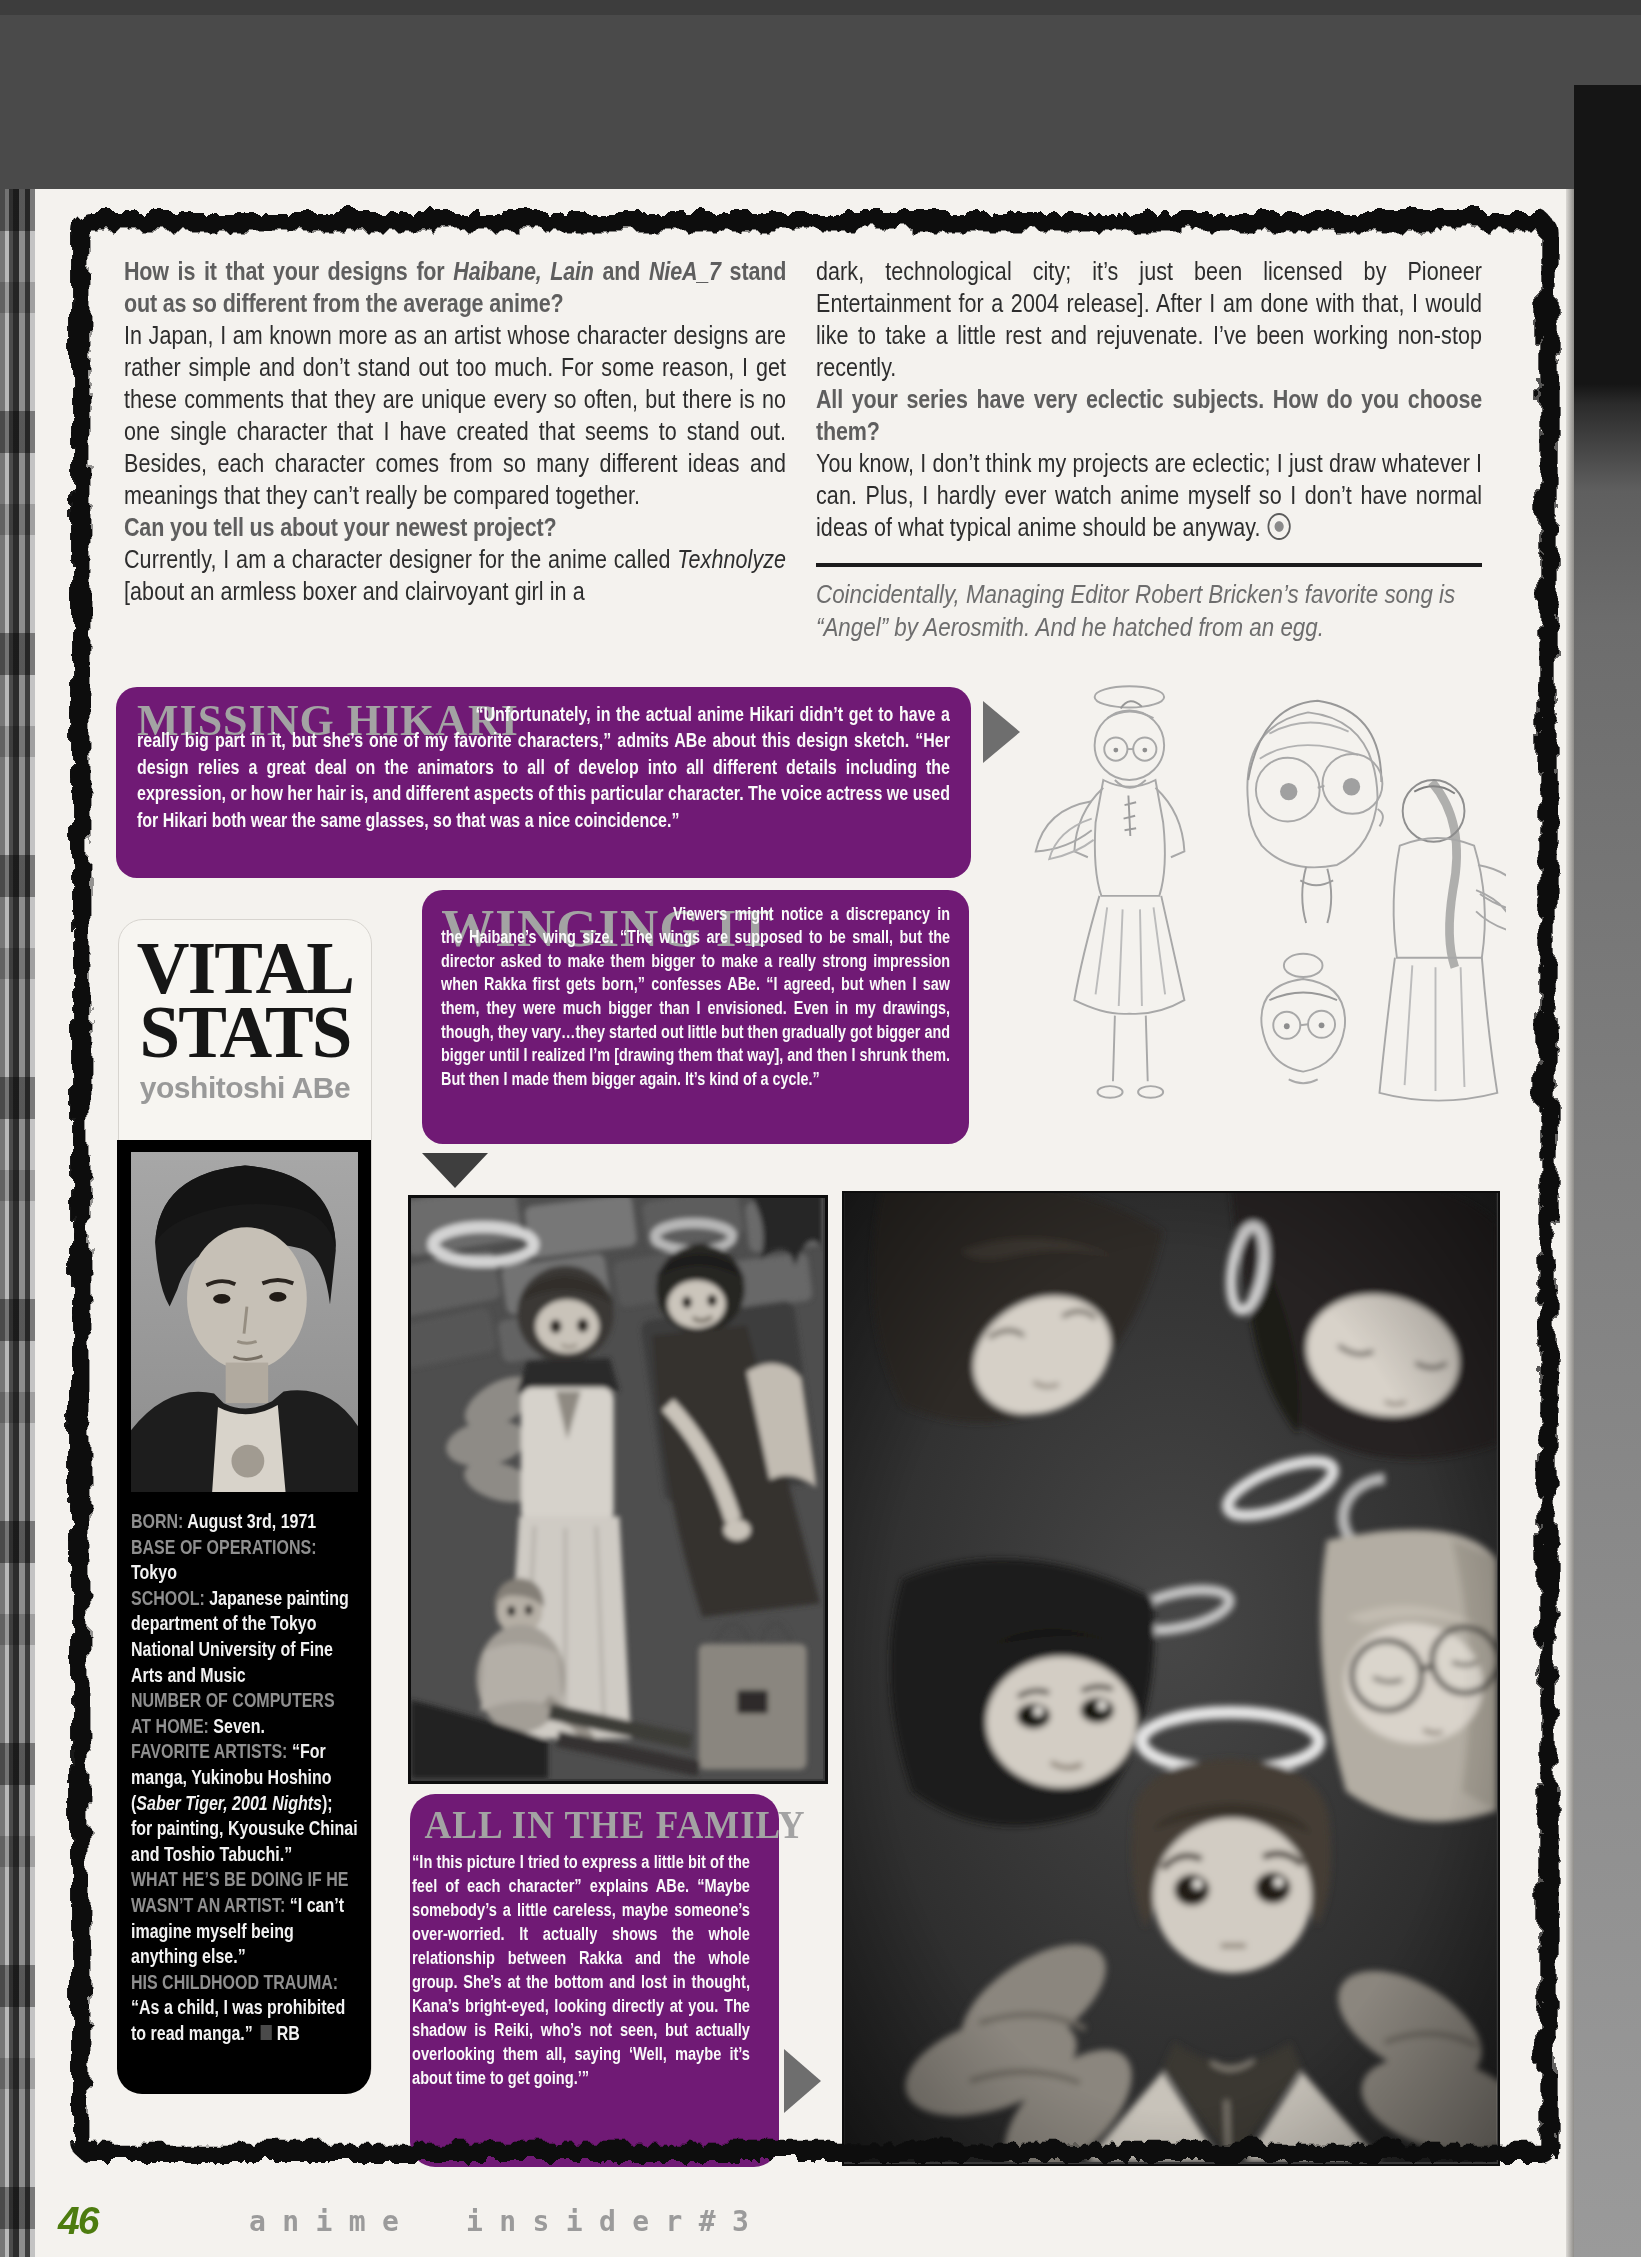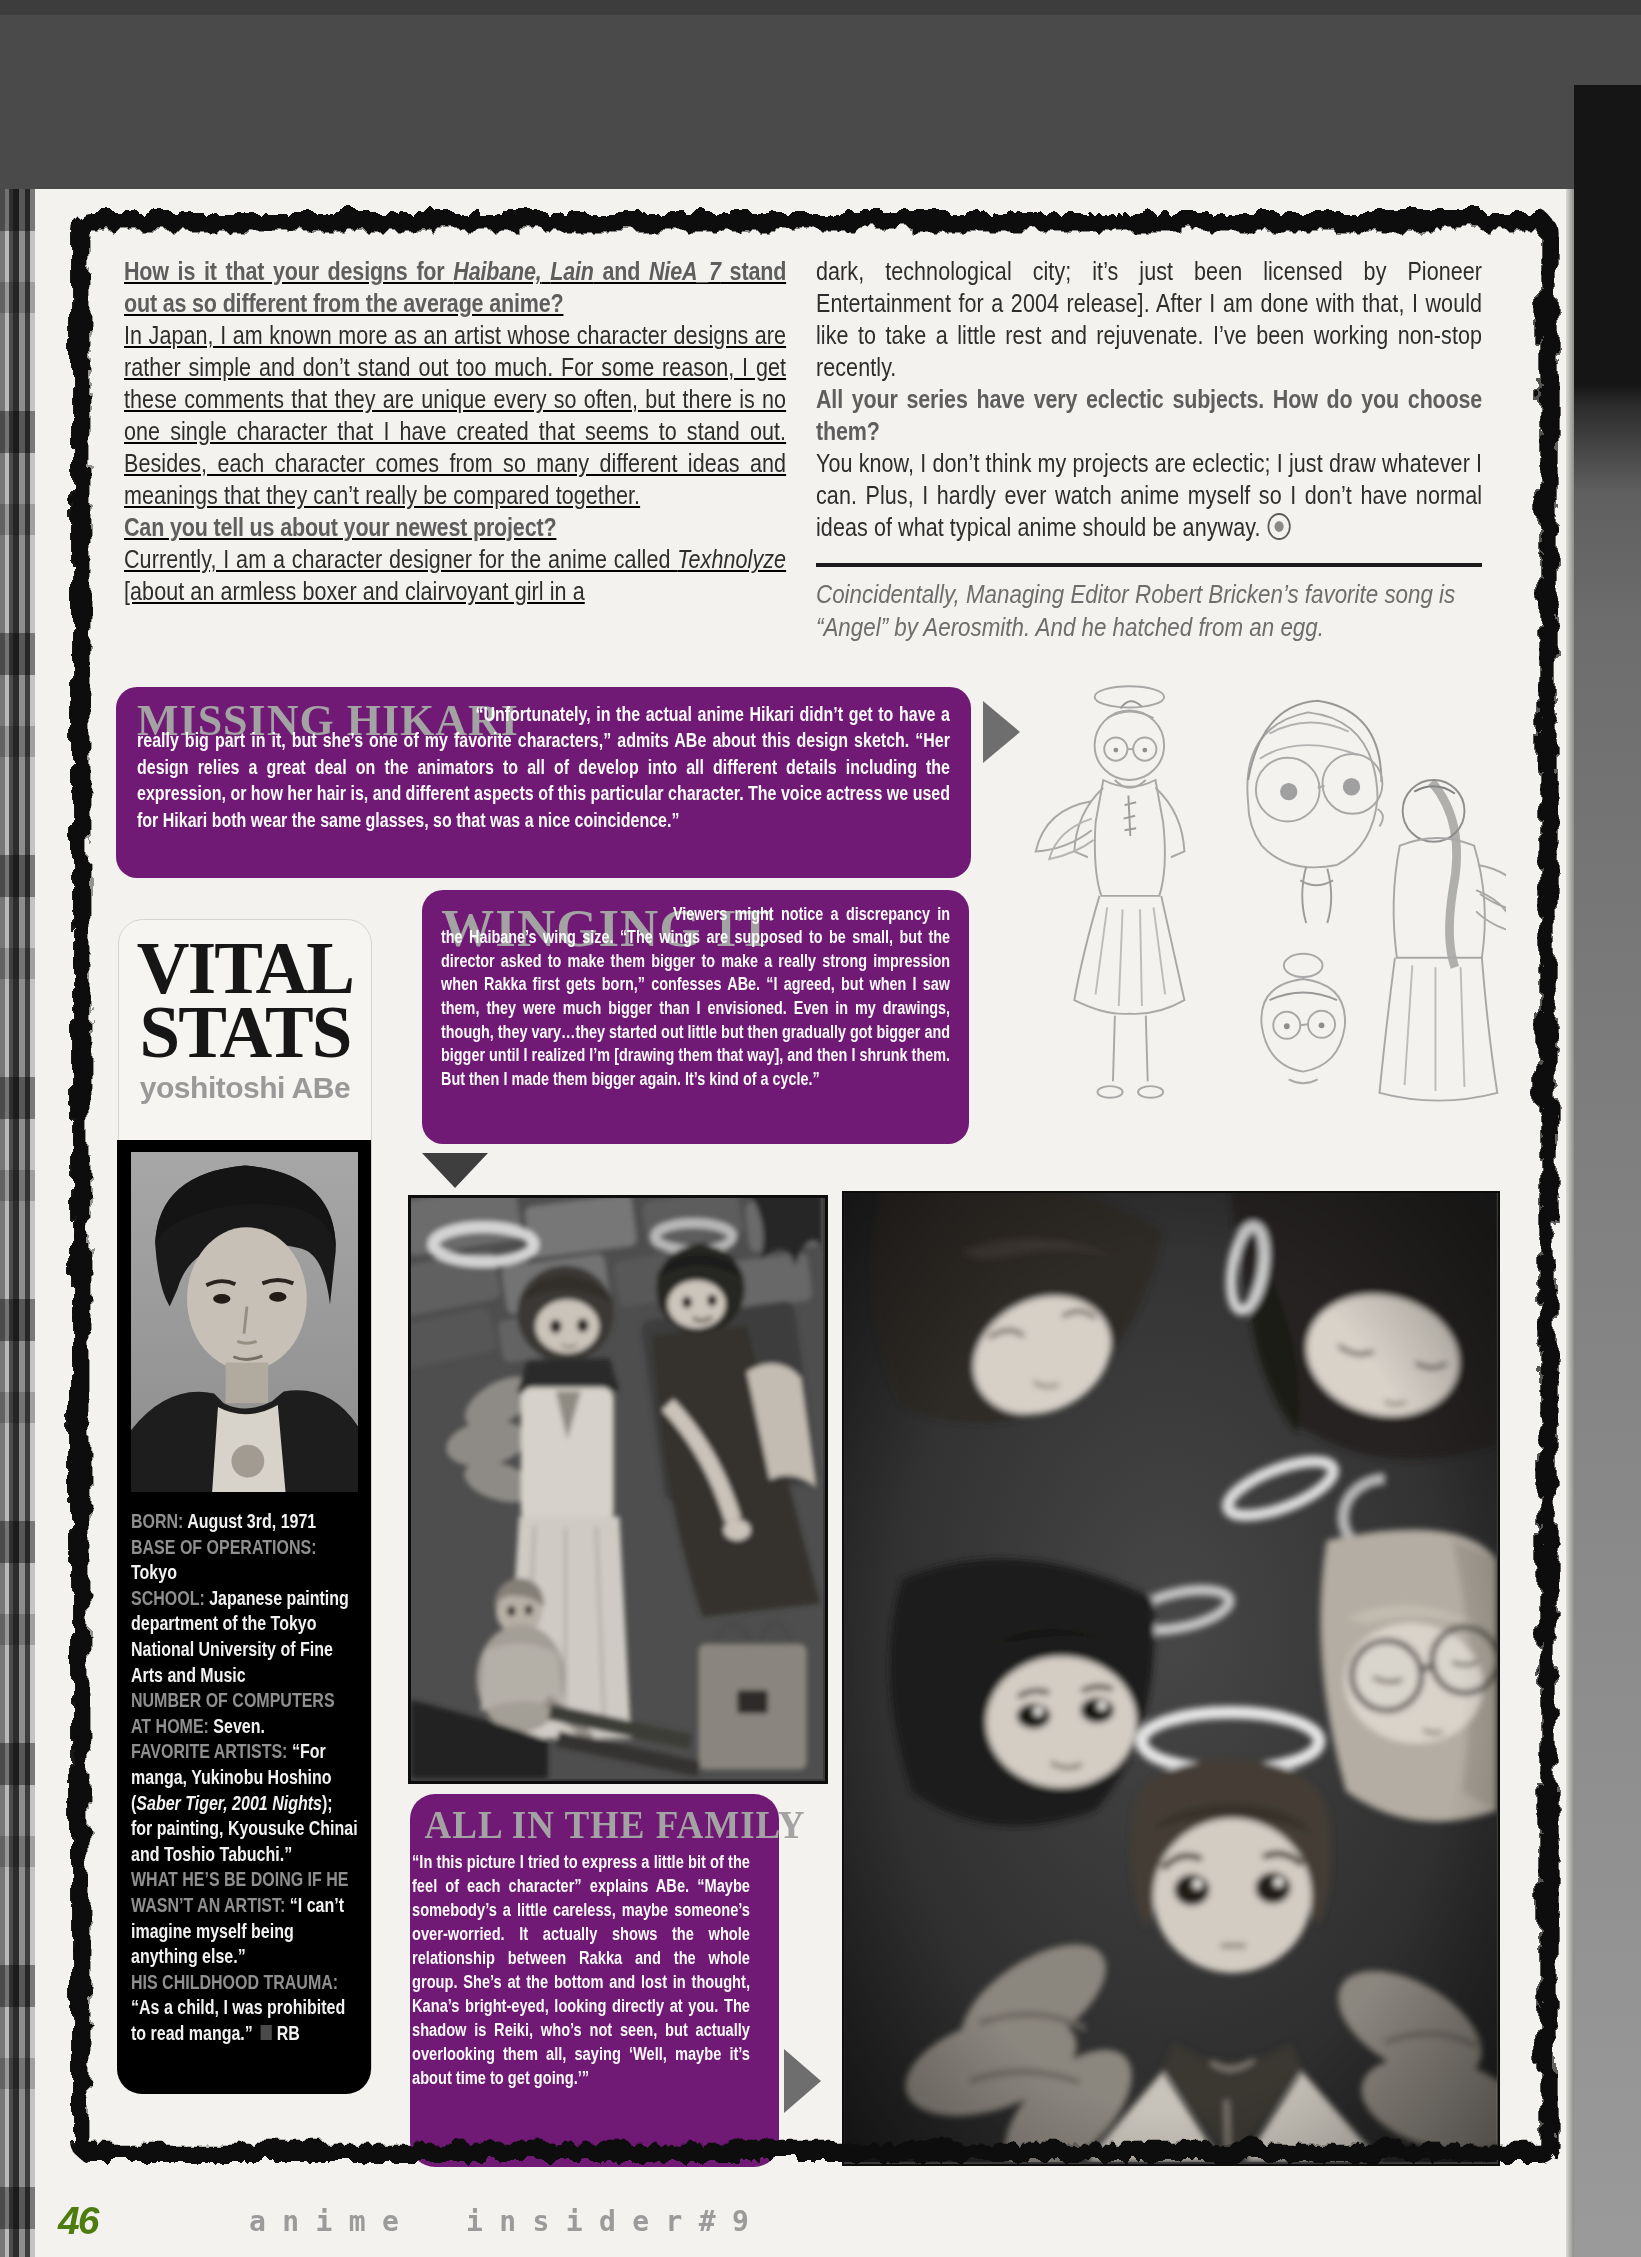--- a/index.html
+++ b/index.html
@@ -90,21 +90,21 @@
   <svg id="frame-svg" class="abs" viewBox="0 0 1700 2338" width="1641" height="2257">
     <defs>
       <filter id="roughen" x="-10%" y="-10%" width="120%" height="120%">
         <feTurbulence type="turbulence" baseFrequency="0.035 0.02" numOctaves="3" seed="11" result="n"></feTurbulence>
         <feDisplacementMap in="SourceGraphic" in2="n" scale="17"></feDisplacementMap>
       </filter>
     </defs>
     <rect x="80" y="226" width="1520" height="2000" rx="10" fill="none" stroke="#0e0e0e" stroke-width="19" filter="url(#roughen)"></rect>
   </svg>
 
-  <div class="abs qa" style="left:124px;top:255px;width:662px;text-decoration:underline;">
+  <div class="abs qa" style="left:124px;top:255px;width:662px;">
     <div class="squeeze sx86">
       <p><span class="qtext"><span>How is it that your designs for </span><span class="ital">Haibane,</span><span> </span><span class="ital">Lain</span><span> and </span><span class="ital">NieA_7</span><span> stand out as so different from the average anime?</span></span></p>
       <p><span>In Japan, I am known more as an artist whose character designs are rather simple and don’t stand out too much. For some reason, I get these comments that they are unique every so often, but there is no one single character that I have created that seems to stand out. Besides, each character comes from so many different ideas and meanings that they can’t really be compared together.</span></p>
       <p><span class="qtext">Can you tell us about your newest project?</span></p>
       <p><span>Currently, I am a character designer for the anime called </span><span class="ital">Texhnolyze</span><span> [about an armless boxer and clairvoyant girl in a</span></p>
     </div>
   </div>
 
   <div class="abs qa" style="left:816px;top:255px;width:666px;">
     <div class="squeeze sx86">
@@ -398,16 +398,16 @@
         <path d="M330,906 L402,1004 L474,906 L462,880 Q402,922 342,880 Z" fill="#3a3833"></path>
         <path d="M250,1004 L330,910 L390,1004 Z" fill="#c8c3ba"></path>
         <path d="M556,1004 L474,910 L414,1004 Z" fill="#c8c3ba"></path>
         <path d="M396,940 L398,1004 M380,900 Q400,916 424,898" stroke="#8f897f" stroke-width="4" fill="none"></path>
       </g>
       <rect width="676" height="1004" fill="url(#vig)"></rect>
     </svg>
   </div>
 
   <div class="abs folio" style="left:58px;top:2199px;">46</div>
-  <div class="abs mag-title" style="left:249px;top:2205px;">anime insider#9</div>
+  <div class="abs mag-title" style="left:249px;top:2205px;">anime insider#3</div>
 
 </div>
 
 
 </body></html>

